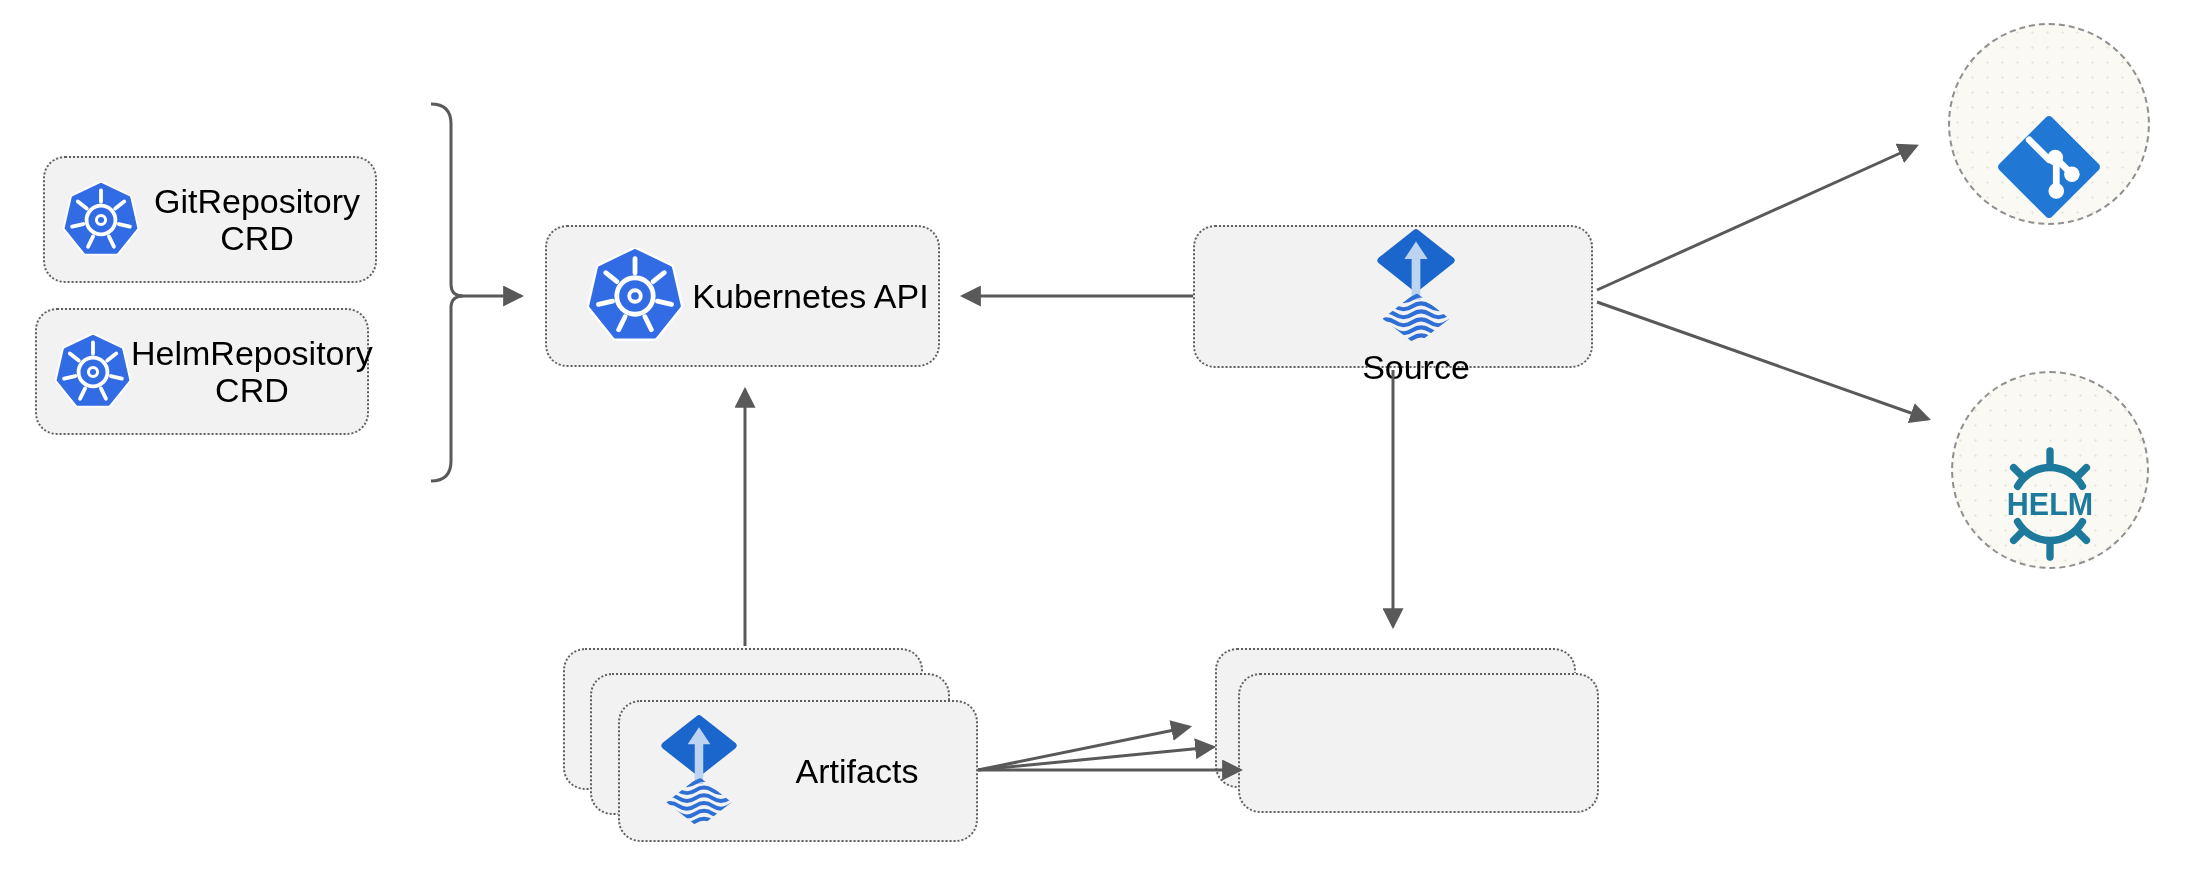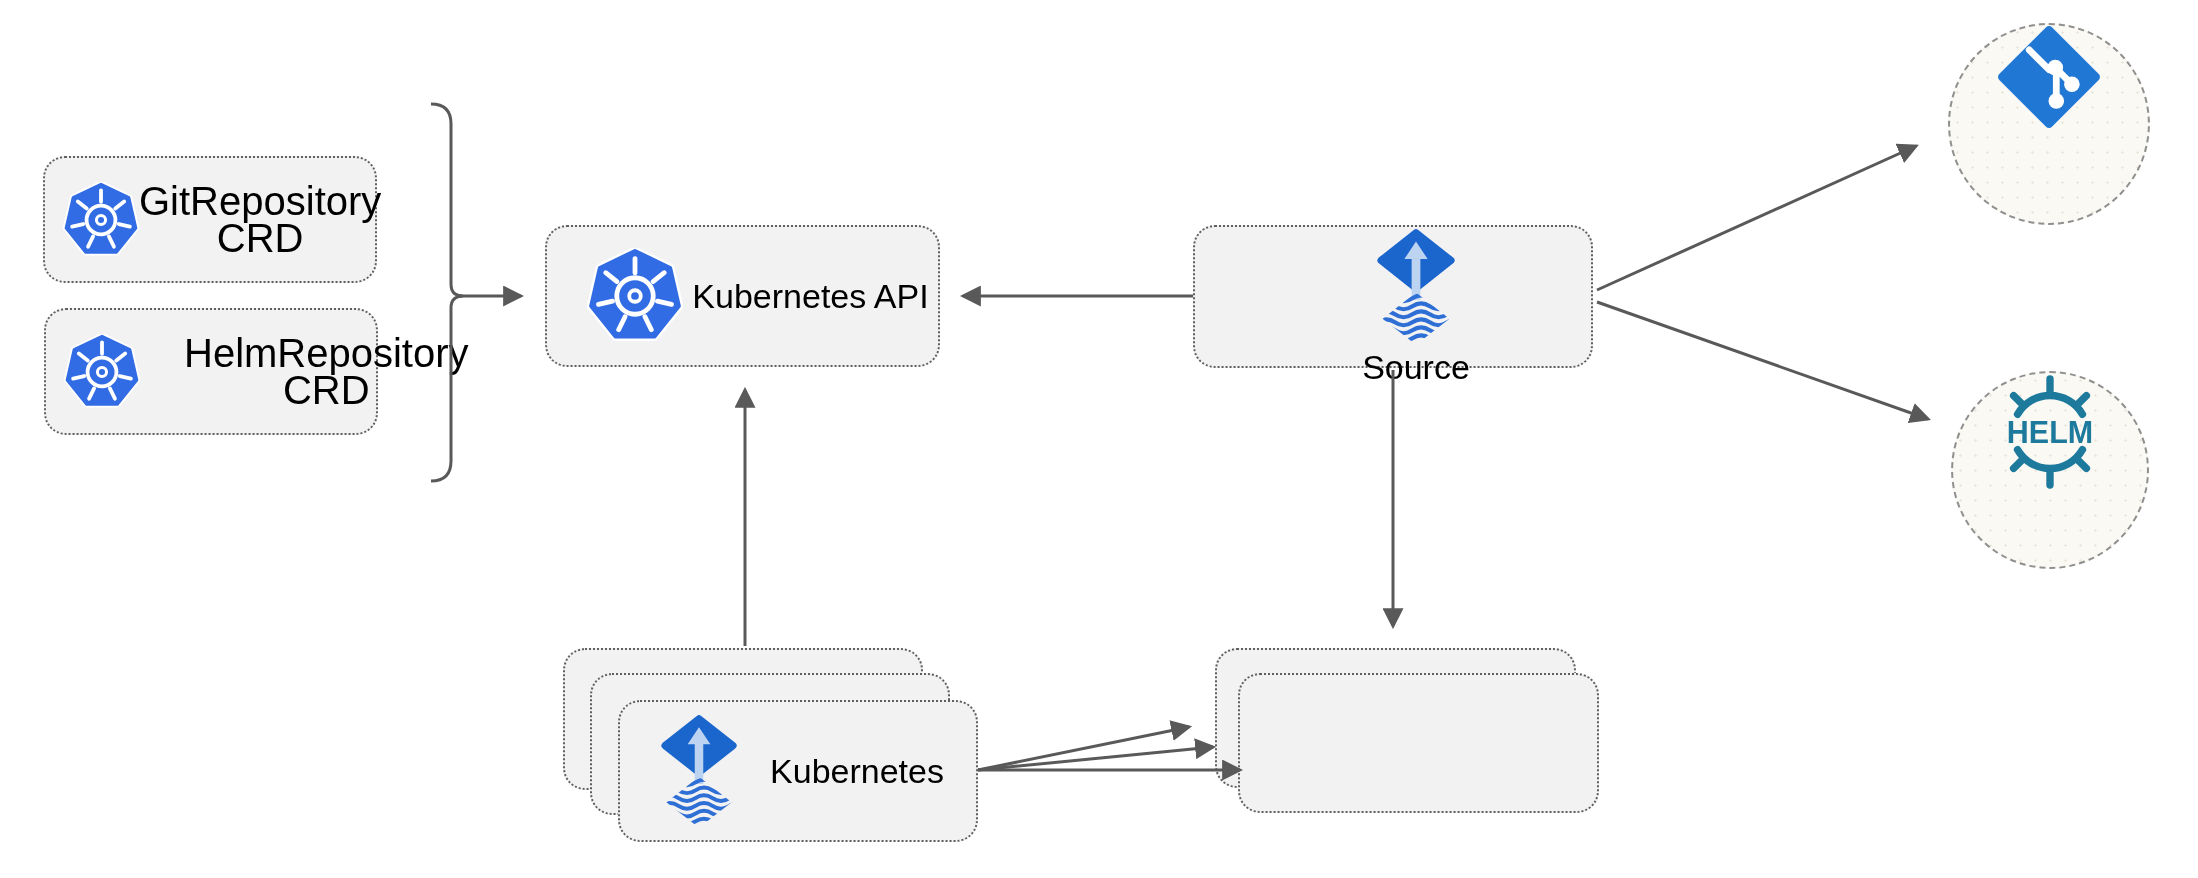--- a/index.html
+++ b/index.html
@@ -10,31 +10,31 @@
   .node{
     position:absolute;box-sizing:border-box;
     background:#f2f2f2;border:2.5px dotted #5f5f5f;border-radius:22px;
     display:flex;align-items:center;
   }
   .node .icon{flex:0 0 auto;display:flex;align-items:center;justify-content:center;}
   .node .label{
     flex:1 1 auto;text-align:center;display:flex;flex-direction:column;
     justify-content:center;font-size:34px;line-height:40px;
   }
-  .crd .label{font-size:40px;line-height:37px;}
+  .crd .label{font-size:34px;line-height:37px;}
   .stack-layer{
     position:absolute;box-sizing:border-box;background:#f2f2f2;
     border:2.5px dotted #5f5f5f;border-radius:22px;
   }
   .circle-node{
     position:absolute;box-sizing:border-box;border-radius:50%;
     background:#faf9f4;border:2.5px dashed #8f8f8f;
     background-image:radial-gradient(#ebe7dc 1.3px, transparent 1.3px);
     background-size:15px 15px;
-    display:flex;align-items:flex-start;justify-content:center;
+    display:flex;align-items:flex-end;justify-content:center;
   }
   svg.connectors{position:absolute;left:0;top:0;pointer-events:none;}
   .helm-word{font-family:"Liberation Sans",sans-serif;font-weight:bold;}
 </style>
 </head>
 <body>
 
 <div class="canvas">
 
   <svg width="0" height="0" style="position:absolute" aria-hidden="true">
@@ -80,21 +80,21 @@
       <svg width="76" height="76">
           <use href="#ic-k8s"></use>
         </svg>
     </span>
     <span class="label">
       <span>GitRepository</span>
       <span>CRD</span>
     </span>
   </div>
 
-  <div class="node crd" style="left:44px;top:308px;width:334px;height:127px;padding-left:18px;gap:44px;">
+  <div class="node crd" style="left:35px;top:308px;width:334px;height:127px;padding-left:18px;">
     <span class="icon" style="width:76px;height:76px;">
       <svg width="76" height="76">
           <use href="#ic-k8s"></use>
         </svg>
     </span>
     <span class="label">
       <span>HelmRepository</span>
       <span>CRD</span>
     </span>
   </div>
@@ -123,21 +123,21 @@
 
   <div class="stack-layer" style="left:563px;top:648px;width:360px;height:142px;"></div>
   <div class="stack-layer" style="left:590px;top:673px;width:360px;height:142px;"></div>
   <div class="node" style="left:618px;top:700px;width:360px;height:142px;padding-left:40px;">
     <span class="icon" style="width:78px;height:117px;">
       <svg width="78" height="117">
           <use href="#ic-flux"></use>
         </svg>
     </span>
     <span class="label">
-      <span>Kubernetes</span>
+      <span>Artifacts</span>
     </span>
   </div>
 
   <div class="stack-layer" style="left:1215px;top:648px;width:361px;height:140px;"></div>
   <div class="stack-layer" style="left:1238px;top:673px;width:361px;height:140px;"></div>
 
   <div class="circle-node" style="left:1948px;top:23px;width:202px;height:202px;">
     <span class="icon">
       <svg width="104" height="104" viewBox="0 0 100 100">
         <path d="M50,5 L95,50 L50,95 L5,50 Z" fill="#2178d4" stroke="#2178d4" stroke-width="8" stroke-linejoin="round"></path>

